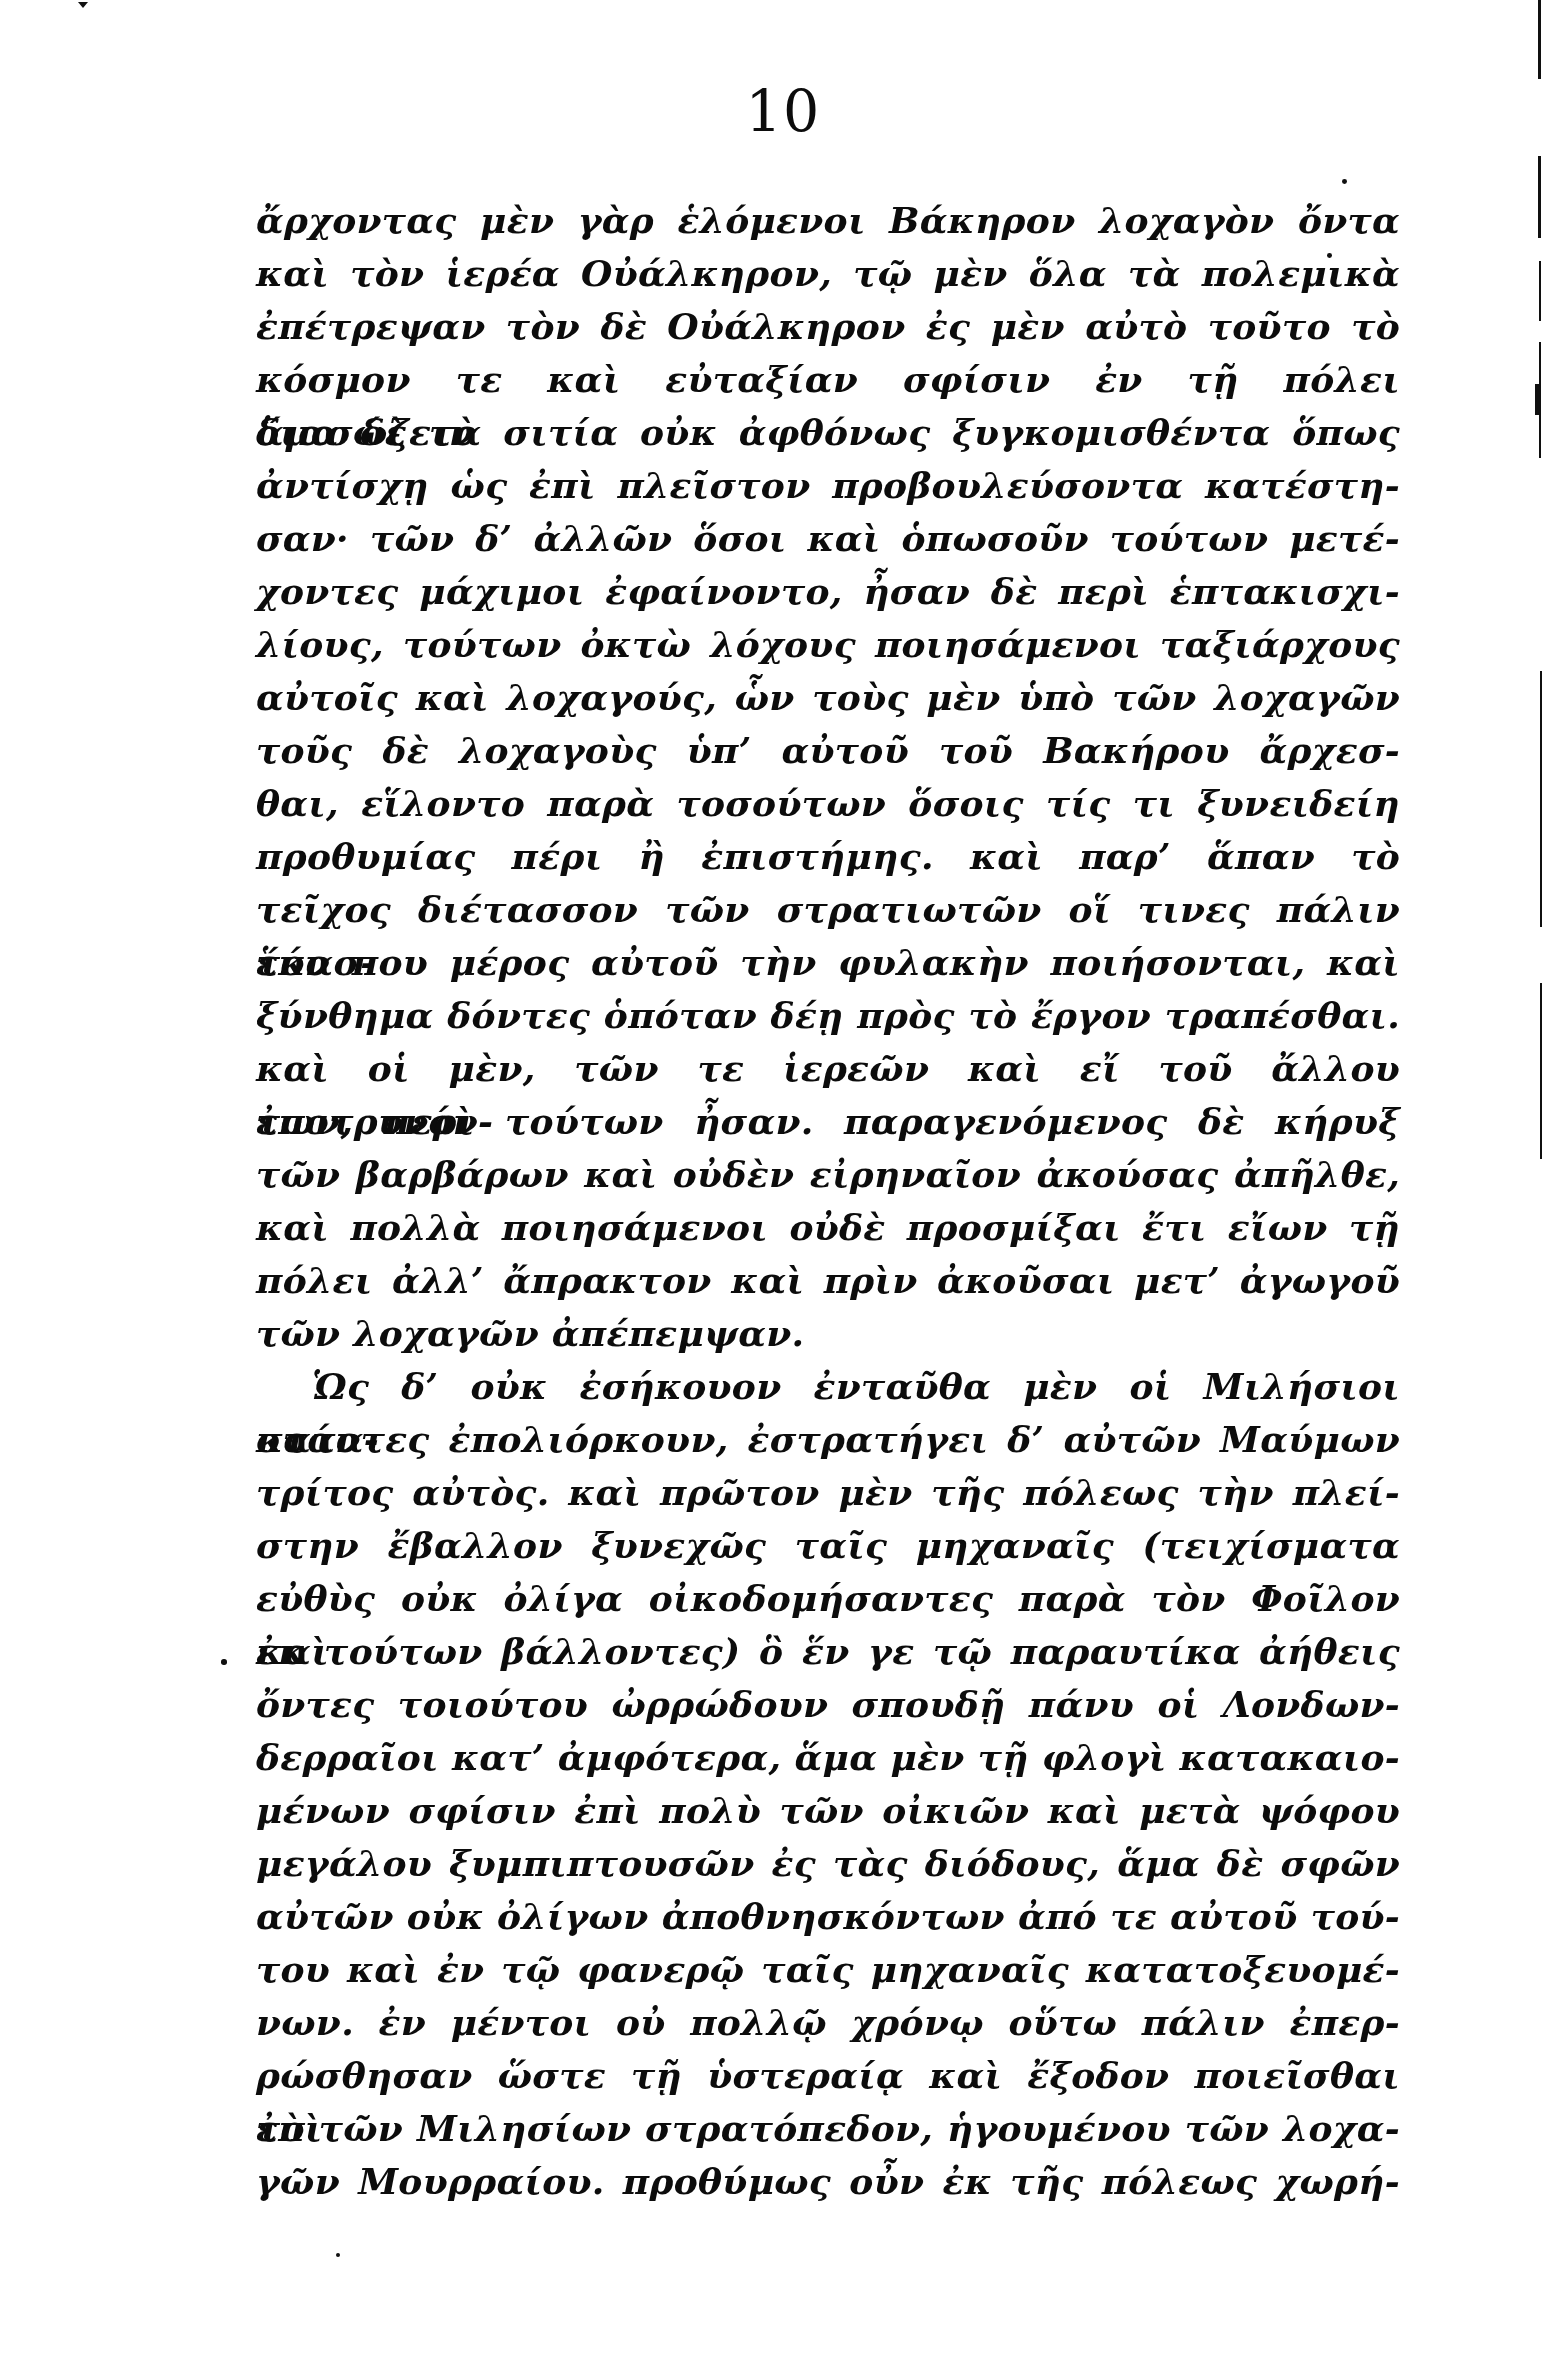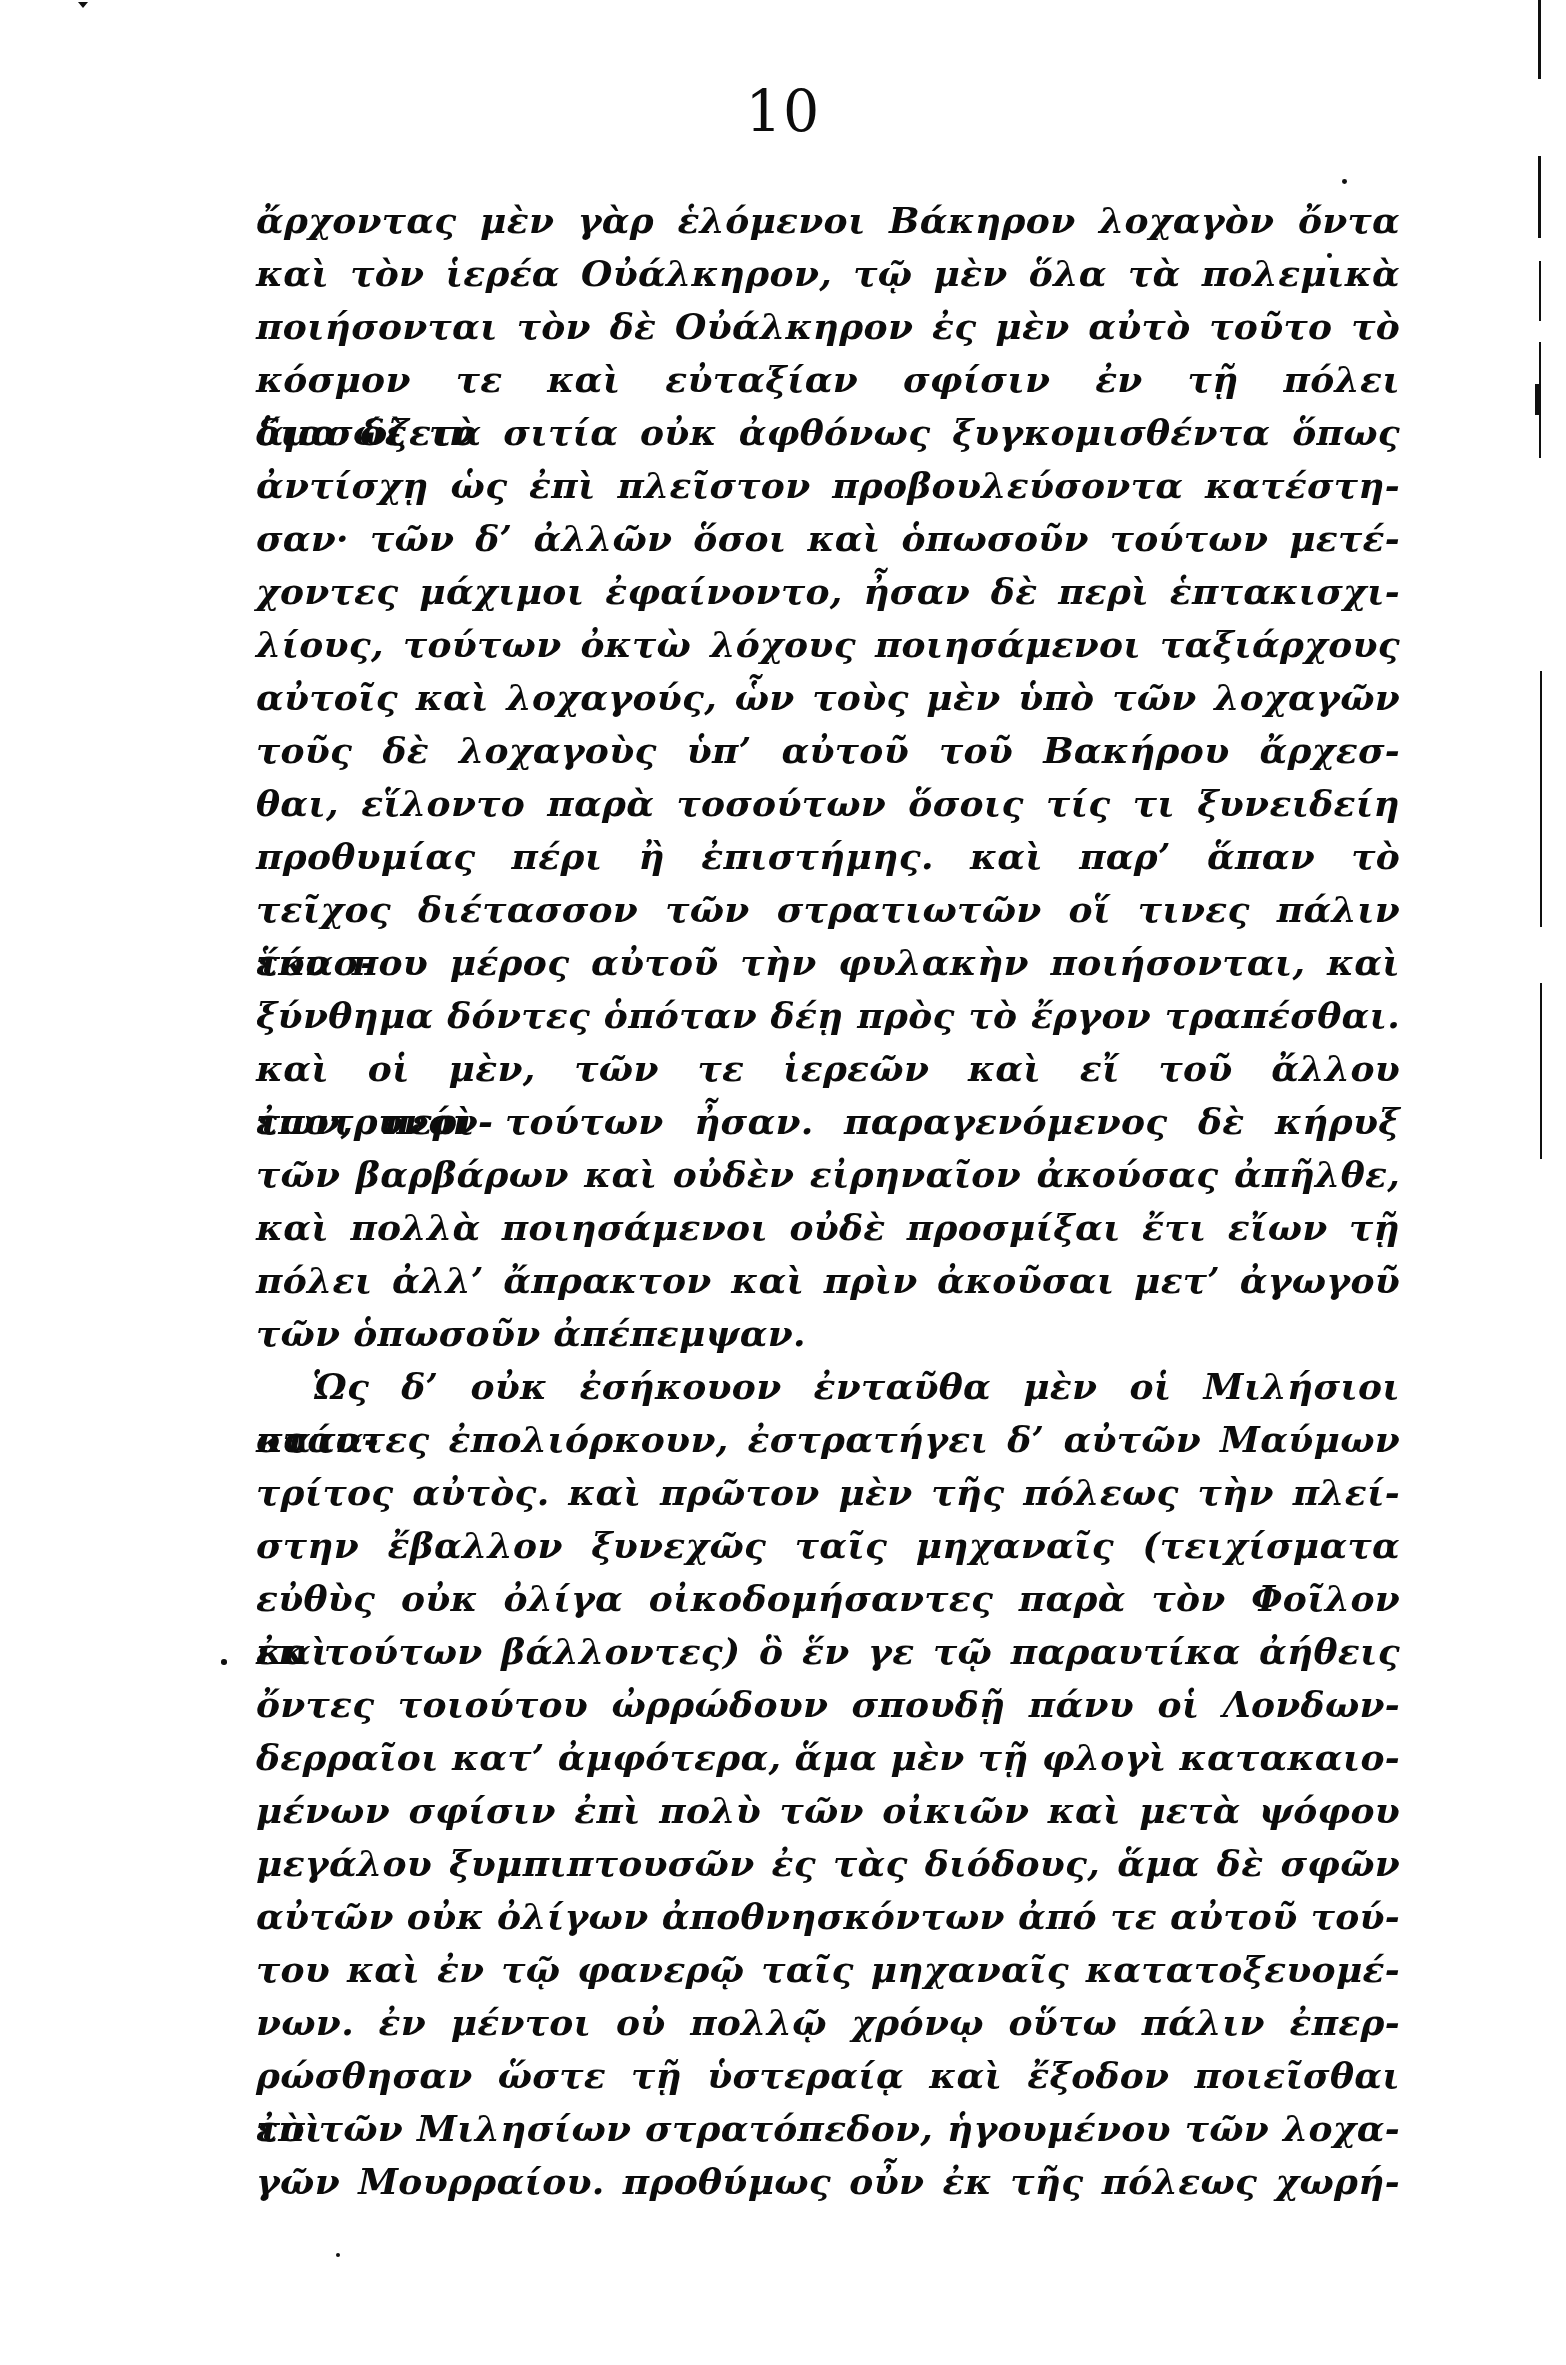--- a/index.html
+++ b/index.html
@@ -67,40 +67,40 @@
 
 <div class="sheet" style="--paper: #ffffff; --ink: #0c0c0c;">
 
   <div class="pagenum">10</div>
 
   <div class="textblock">
 
     <div class="para">
       <div class="tline">ἄρχοντας μὲν γὰρ ἑλόμενοι Βάκηρον λοχαγὸν ὄντα</div>
       <div class="tline">καὶ τὸν ἱερέα Οὐάλκηρον, τῷ μὲν ὅλα τὰ πολεμικὰ</div>
-      <div class="tline">ποιήσονται τὸν δὲ Οὐάλκηρον ἐς μὲν αὐτὸ τοῦτο τὸ</div>
+      <div class="tline">ἐπέτρεψαν τὸν δὲ Οὐάλκηρον ἐς μὲν αὐτὸ τοῦτο τὸ</div>
       <div class="tline">κόσμον τε καὶ εὐταξίαν σφίσιν ἐν τῇ πόλει διασώζειν</div>
       <div class="tline">ἅμα δὲ τὰ σιτία οὐκ ἀφθόνως ξυγκομισθέντα ὅπως</div>
       <div class="tline">ἀντίσχῃ ὡς ἐπὶ πλεῖστον προβουλεύσοντα κατέστη-</div>
       <div class="tline">σαν· τῶν δ’ ἀλλῶν ὅσοι καὶ ὁπωσοῦν τούτων μετέ-</div>
       <div class="tline">χοντες μάχιμοι ἐφαίνοντο, ἦσαν δὲ περὶ ἑπτακισχι-</div>
       <div class="tline">λίους, τούτων ὀκτὼ λόχους ποιησάμενοι ταξιάρχους</div>
       <div class="tline">αὐτοῖς καὶ λοχαγούς, ὧν τοὺς μὲν ὑπὸ τῶν λοχαγῶν</div>
       <div class="tline">τοῦς δὲ λοχαγοὺς ὑπ’ αὐτοῦ τοῦ Βακήρου ἄρχεσ-</div>
       <div class="tline">θαι, εἵλοντο παρὰ τοσούτων ὅσοις τίς τι ξυνειδείη</div>
       <div class="tline">προθυμίας πέρι ἢ ἐπιστήμης.  καὶ παρ’ ἅπαν τὸ</div>
       <div class="tline">τεῖχος διέτασσον τῶν στρατιωτῶν οἵ τινες πάλιν ἕκασ-</div>
       <div class="tline">τόν που μέρος αὐτοῦ τὴν φυλακὴν ποιήσονται, καὶ</div>
       <div class="tline">ξύνθημα δόντες ὁπόταν δέῃ πρὸς τὸ ἔργον τραπέσθαι.</div>
       <div class="tline">καὶ οἱ μὲν, τῶν τε ἱερεῶν καὶ εἴ τοῦ ἄλλου ἐποτρυνόν-</div>
       <div class="tline">των, περὶ τούτων ἦσαν.  παραγενόμενος δὲ κήρυξ</div>
       <div class="tline">τῶν βαρβάρων καὶ οὐδὲν εἰρηναῖον ἀκούσας ἀπῆλθε,</div>
       <div class="tline">καὶ πολλὰ ποιησάμενοι οὐδὲ προσμίξαι ἔτι εἴων τῇ</div>
       <div class="tline">πόλει ἀλλ’ ἄπρακτον καὶ πρὶν ἀκοῦσαι μετ’ ἀγωγοῦ</div>
-      <div class="tline endline">τῶν ὁπωσοῦν ἀπέπεμψαν.</div>
+      <div class="tline endline">τῶν λοχαγῶν ἀπέπεμψαν.</div>
     </div>
 
     <div class="para">
       <div class="tline firstline">Ὡς δ’ οὐκ ἐσήκουον ἐνταῦθα μὲν οἱ Μιλήσιοι κατα-</div>
       <div class="tline">στάντες ἐπολιόρκουν, ἐστρατήγει δ’ αὐτῶν Μαύμων</div>
       <div class="tline">τρίτος αὐτὸς.  καὶ πρῶτον μὲν τῆς πόλεως τὴν πλεί-</div>
       <div class="tline">στην ἔβαλλον ξυνεχῶς ταῖς μηχαναῖς (τειχίσματα</div>
       <div class="tline">εὐθὺς οὐκ ὀλίγα οἰκοδομήσαντες παρὰ τὸν Φοῖλον καὶ</div>
       <div class="tline">ἐκ τούτων βάλλοντες) ὃ ἕν γε τῷ παραυτίκα ἀήθεις</div>
       <div class="tline">ὄντες τοιούτου ὠρρώδουν σπουδῇ πάνυ οἱ Λονδων-</div>

